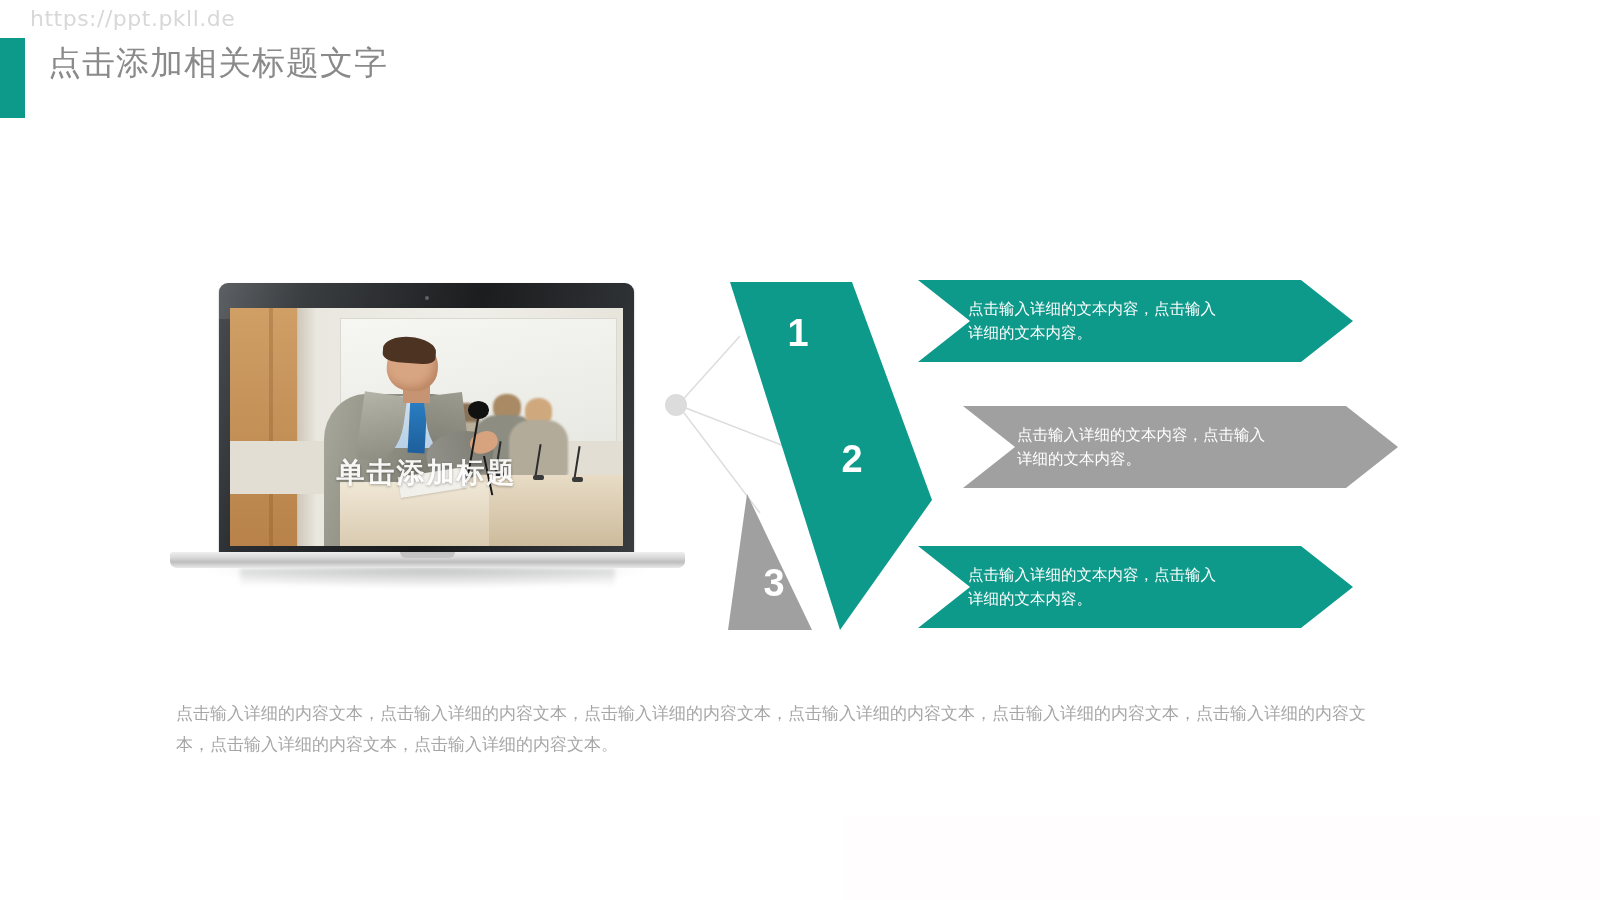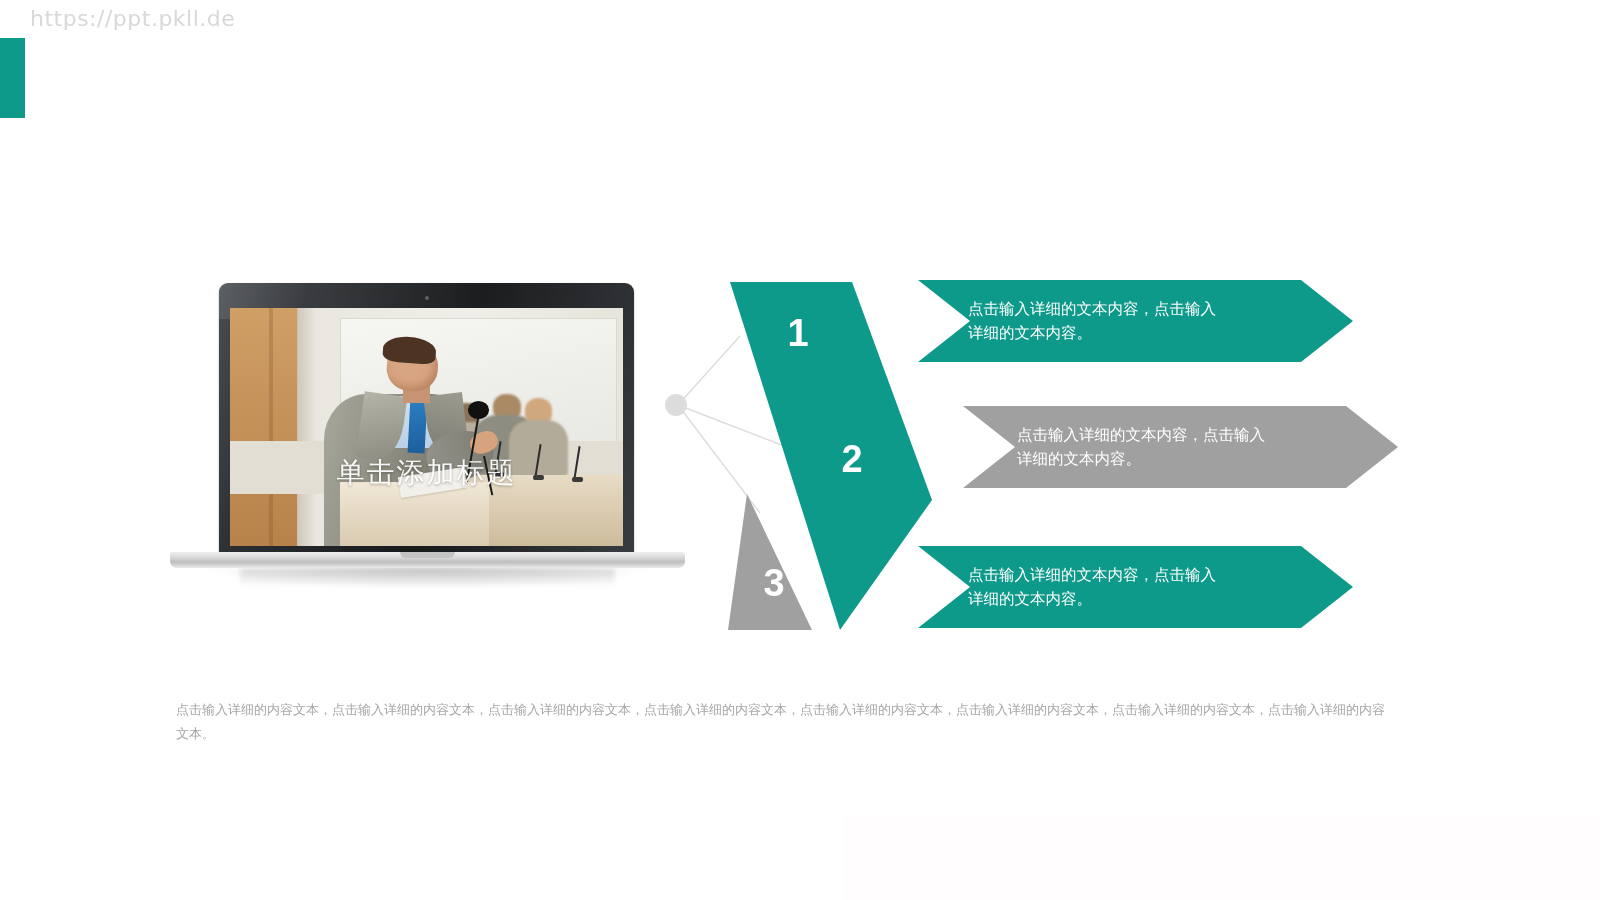--- a/index.html
+++ b/index.html
@@ -26,21 +26,21 @@
     font-size:33px;color:#8a8a8a;letter-spacing:1px;white-space:nowrap;
     font-family:"DejaVu Sans",sans-serif;
   }
   .hdr-sub{
     position:absolute;left:53px;top:96px;
     font-size:16px;color:#9b9b9b;letter-spacing:7.5px;white-space:nowrap;
     font-family:"Liberation Sans",sans-serif;
   }
 
   
-  .laptop{position:absolute;left:160px;top:283px;width:540px;height:320px;}
+  .laptop{position:absolute;left:160px;top:283px;width:540px;height:320px;font-weight:bold;}
   .lid{
     position:absolute;left:59px;top:0;width:415px;height:272px;
     background:linear-gradient(105deg,#4a4e52 0%,#2b2e31 18%,#17191b 55%,#3a3d40 100%);
     border-radius:9px 9px 3px 3px;
     box-shadow:0 1px 2px rgba(0,0,0,.35);
   }
   .lid-hilite{
     position:absolute;left:59px;top:0;width:415px;height:36px;
     background:linear-gradient(100deg,rgba(255,255,255,.10),rgba(255,255,255,.02) 60%,rgba(255,255,255,0));
     border-radius:9px 9px 0 0;pointer-events:none;
@@ -139,35 +139,36 @@
   .b1{left:918px;top:280px;width:435px;height:82px;}
   .b1 .btxt{padding-left:50px;padding-right:52px;}
   .b2{left:963px;top:406px;width:435px;height:82px;}
   .b2 .btxt{padding-left:54px;padding-right:52px;}
   .b3{left:918px;top:546px;width:435px;height:82px;}
   .b3 .btxt{padding-left:50px;padding-right:52px;}
 
   
   .para{
     position:absolute;left:176px;top:698px;width:1220px;
-    font-size:13px;line-height:1.82;color:#a6a6a6;
+    font-size:17px;line-height:1.82;color:#a6a6a6;
     font-family:"DejaVu Sans",sans-serif;
     text-align:left;
   }
 </style>
 </head>
 <body>
 
 <div class="slide">
 
   <div class="corner-tint"></div>
 
   <div class="watermark">https://ppt.pkll.de</div>
 
   <div class="hdr-bar"></div>
+  <div class="hdr-title">点击添加相关标题文字</div>
 
   <div class="laptop">
     <div class="lid"></div>
     <div class="lid-hilite"></div>
     <div class="cam"></div>
 
     <div class="screen">
       <div class="ph-wall"></div>
       <div class="ph-panel">
           <b></b>

